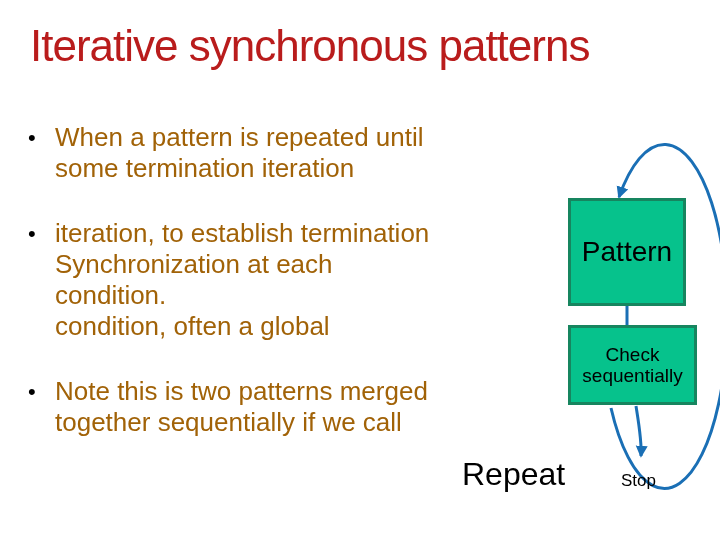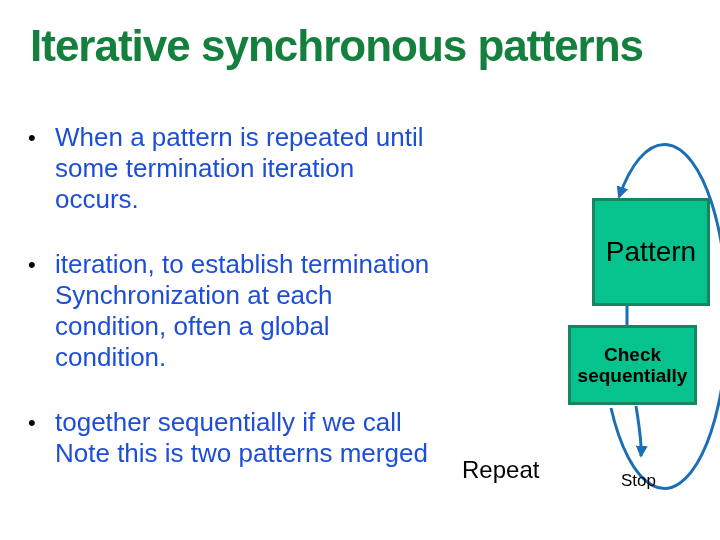--- a/index.html
+++ b/index.html
@@ -2,75 +2,74 @@
 <html><head>
 <meta charset="utf-8">
 <style>
   html,body{margin:0;padding:0;}
   .slide{
     position:relative; width:720px; height:540px; background:#ffffff;
     font-family:"Liberation Sans", sans-serif; color:#000000; overflow:hidden;
   }
   .title{
     position:absolute; left:30px; top:20px; width:680px;
-    font-size:44px; font-weight:700; line-height:1.2; letter-spacing:-1px;
-    color:#15803d; white-space:nowrap;
+    font-size:44px; font-weight:400; line-height:1.2; letter-spacing:-1px;
+    color:#b91c1c; white-space:nowrap;
   }
   .bullets{ position:absolute; left:28px; top:122px; width:432px; }
   .bullet{ display:flex; margin-bottom:34px; }
   .bullet-marker{
     width:27px; flex:0 0 27px; font-size:22px; line-height:31px; color:#000000;
   }
   .bullet-lines{ flex:1; }
   .bullet-line{
-    font-size:26px; line-height:31px; white-space:nowrap; color:#1d4ed8;
+    font-size:26px; line-height:31px; white-space:nowrap; color:#a16207;
   }
   .diagram-svg{ position:absolute; left:0; top:0; z-index:1; }
   .box{
     position:absolute; z-index:2; box-sizing:border-box;
     background:#06c28c; border:3px solid #17855f;
     display:flex; flex-direction:column; align-items:center; justify-content:center;
     text-align:center;
   }
-  .pattern-box{ left:568px; top:198px; width:118px; height:108px; font-size:28px;margin-left:24px; }
-  .check-box{ left:568px; top:325px; width:129px; height:80px; font-size:19px; line-height:21px;font-weight:bold; }
+  .pattern-box{ left:568px; top:198px; width:118px; height:108px; font-size:28px; }
+  .check-box{ left:568px; top:325px; width:129px; height:80px; font-size:19px; line-height:21px; }
   .loop-label{ position:absolute; z-index:2; color:#000000; }
-  .repeat-label{ left:462px; top:456px; font-size:24px; }
+  .repeat-label{ left:462px; top:456px; font-size:32px; }
   .stop-label{ left:621px; top:471px; font-size:17px; }
 </style>
 </head>
 <body>
 
 <div class="slide">
 
   <div class="title">Iterative synchronous patterns</div>
 
   <div class="bullets">
     <div class="bullet">
       <div class="bullet-marker">•</div>
       <div class="bullet-lines">
         <div class="bullet-line">When a pattern is repeated until</div>
         <div class="bullet-line">some termination iteration</div>
-        <div class="bullet-line">occurs.</div>
       </div>
     </div>
     <div class="bullet">
       <div class="bullet-marker">•</div>
       <div class="bullet-lines">
         <div class="bullet-line">iteration, to establish termination</div>
         <div class="bullet-line">Synchronization at each</div>
+        <div class="bullet-line">condition.</div>
         <div class="bullet-line">condition, often a global</div>
-        <div class="bullet-line">condition.</div>
       </div>
     </div>
     <div class="bullet">
       <div class="bullet-marker">•</div>
       <div class="bullet-lines">
+        <div class="bullet-line">Note this is two patterns merged</div>
         <div class="bullet-line">together sequentially if we call</div>
-        <div class="bullet-line">Note this is two patterns merged</div>
       </div>
     </div>
   </div>
 
   <svg class="diagram-svg" width="720" height="540" viewBox="0 0 720 540">
     <defs>
       <marker id="arrowhead" markerWidth="5" markerHeight="5" refX="3.4" refY="2" orient="auto" markerUnits="strokeWidth">
         <path d="M0,0 L4,2 L0,4 Z" fill="#1a6fb5"></path>
       </marker>
     </defs>

